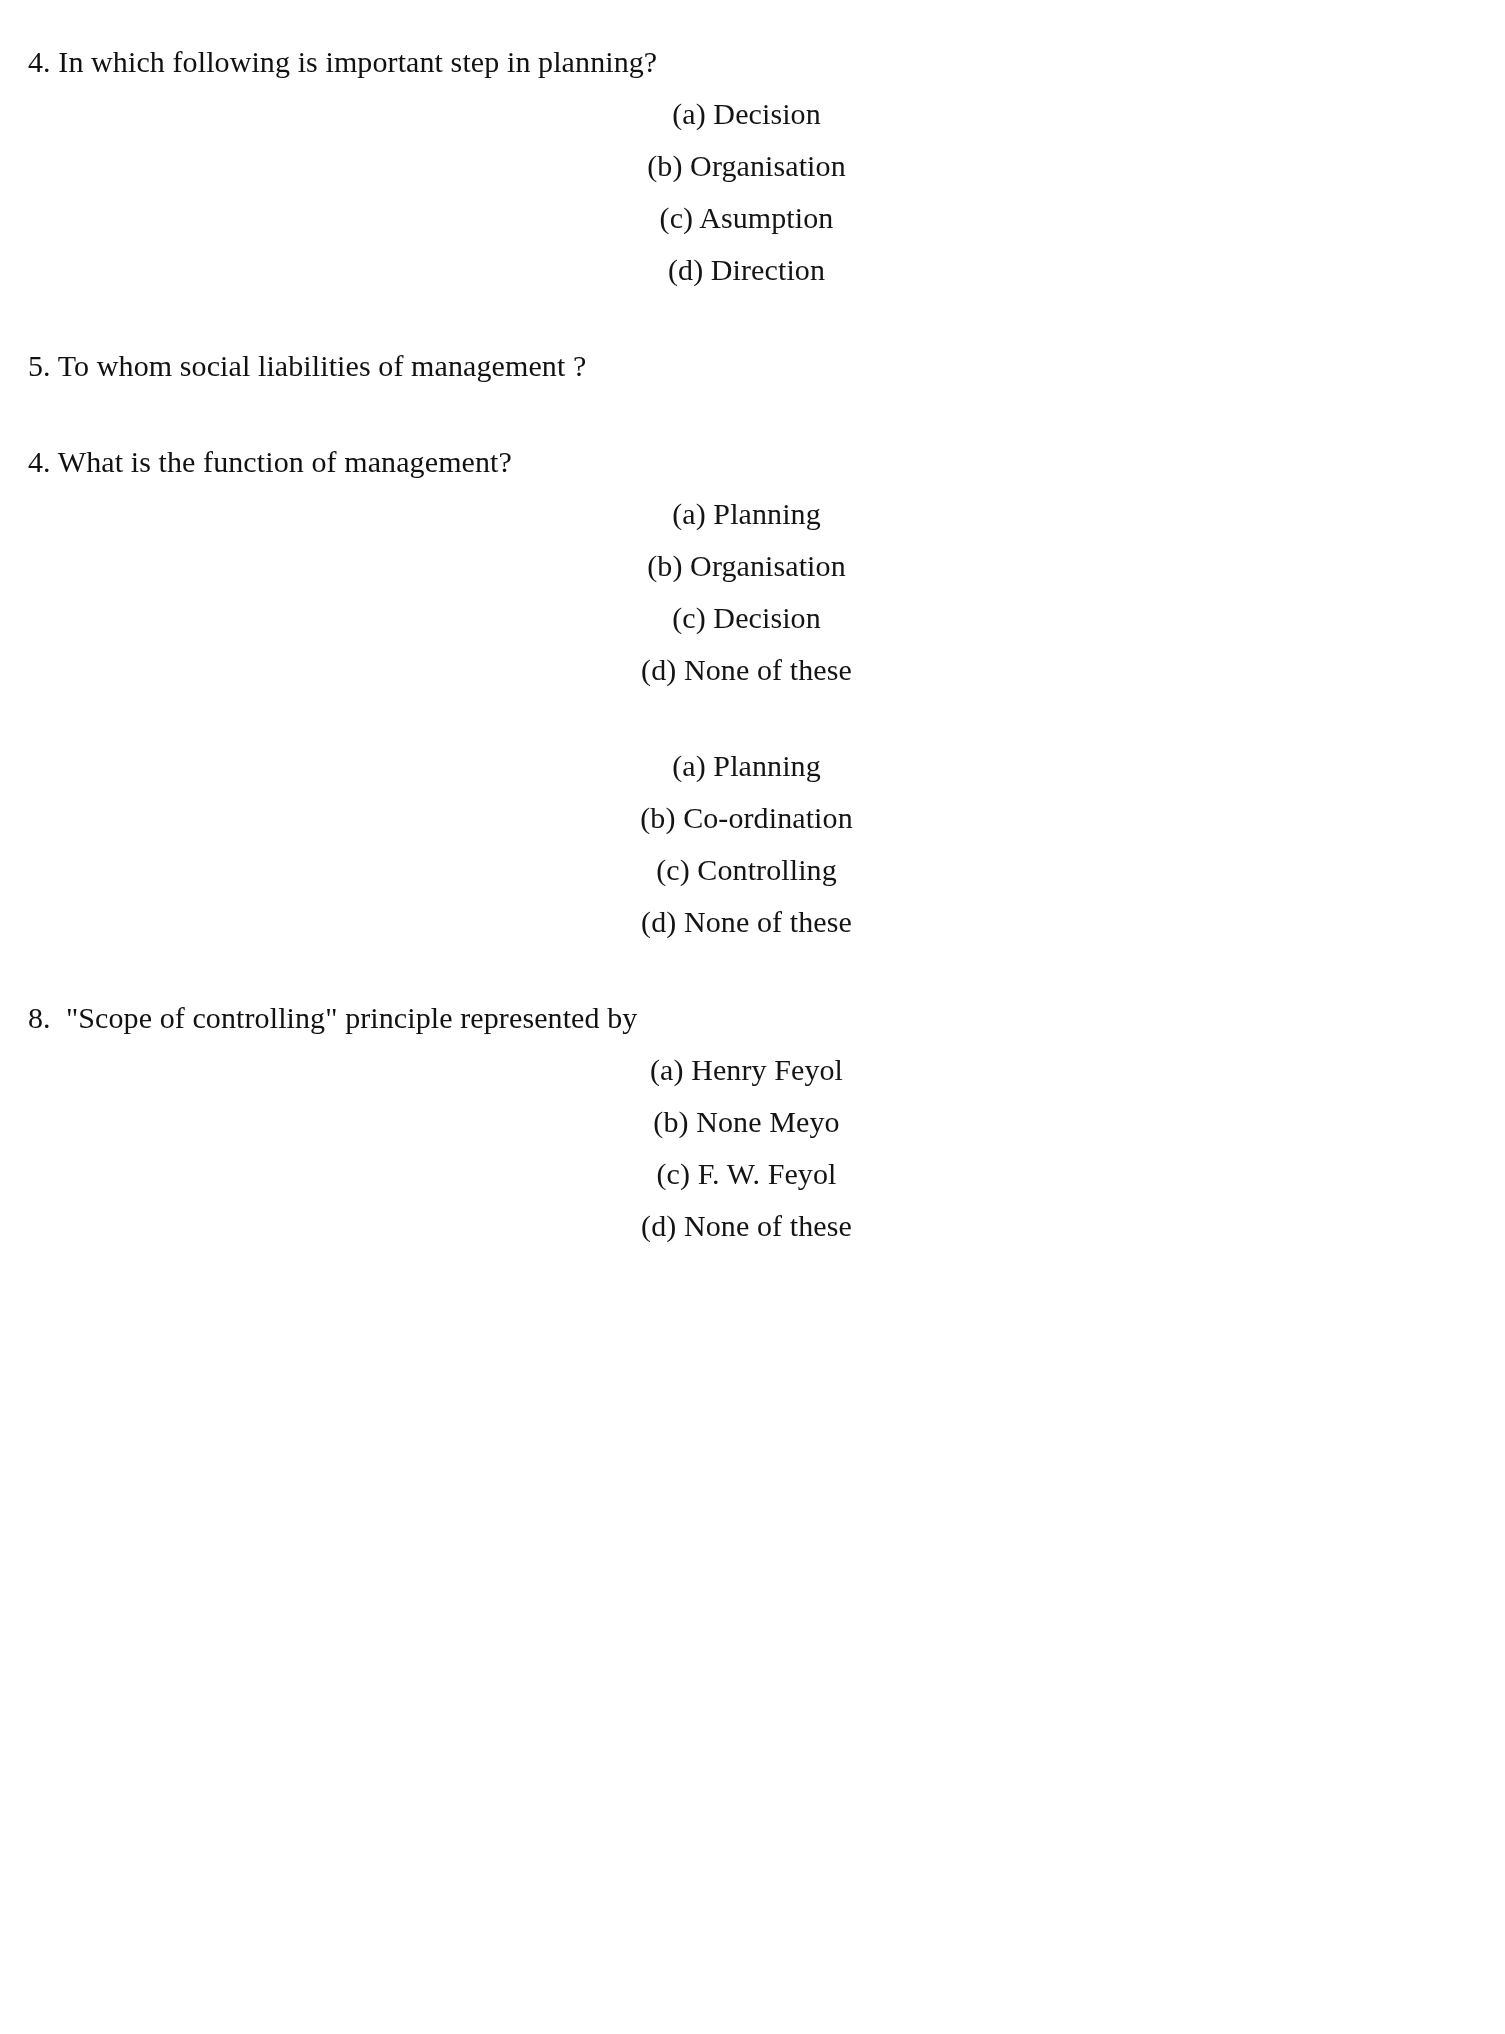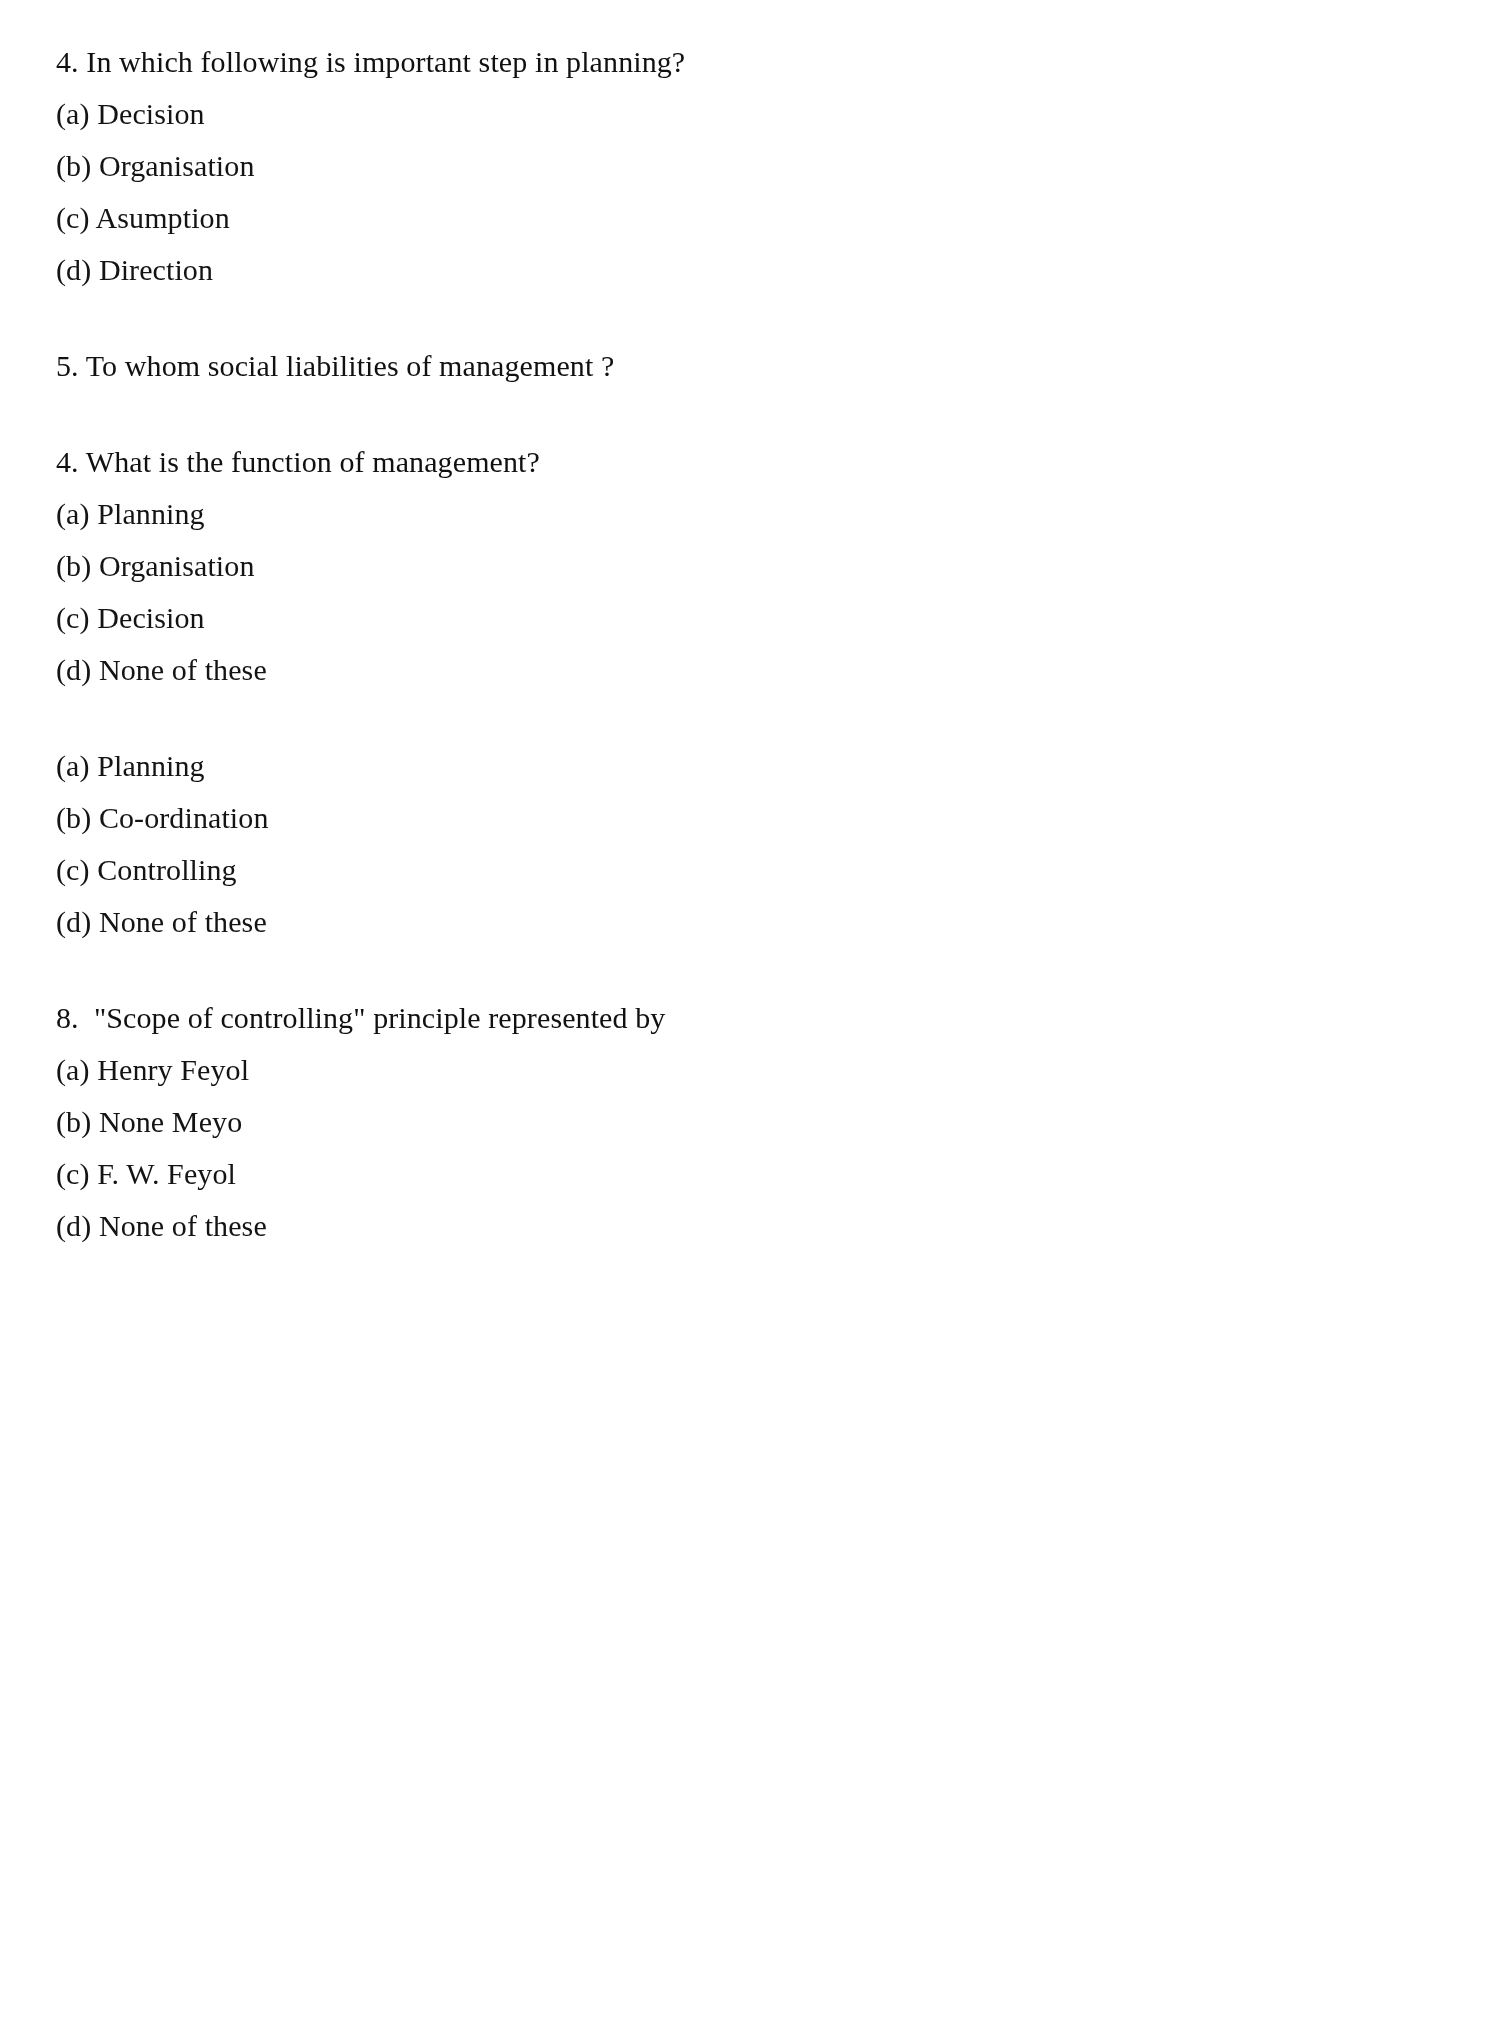--- a/index.html
+++ b/index.html
@@ -19,41 +19,42 @@
     position: relative;
     width: 1505px;
     height: 2034px;
     background: #ffffff;
     overflow: hidden;
     box-sizing: border-box;
     padding: 0;
   }
   .content {
     position: absolute;
-    left: 56px;
+    left: 28px;
     top: 36px;
     right: 40px;
   }
   .qblock {
     margin-bottom: 44px;
   }
   .qblock:last-child {
     margin-bottom: 0;
   }
   .qtext {
     font-size: 30px;
     line-height: 52px;
     letter-spacing: 0.1px;
     white-space: pre;
     color: #111111;
   }
   .options {
     margin: 0;
     padding: 0;
     list-style: none;
+    text-align: center;
   }
   .option {
     font-size: 30px;
     line-height: 52px;
     letter-spacing: 0.1px;
     white-space: pre;
     color: #141414;
   }
 </style>
 </head>

